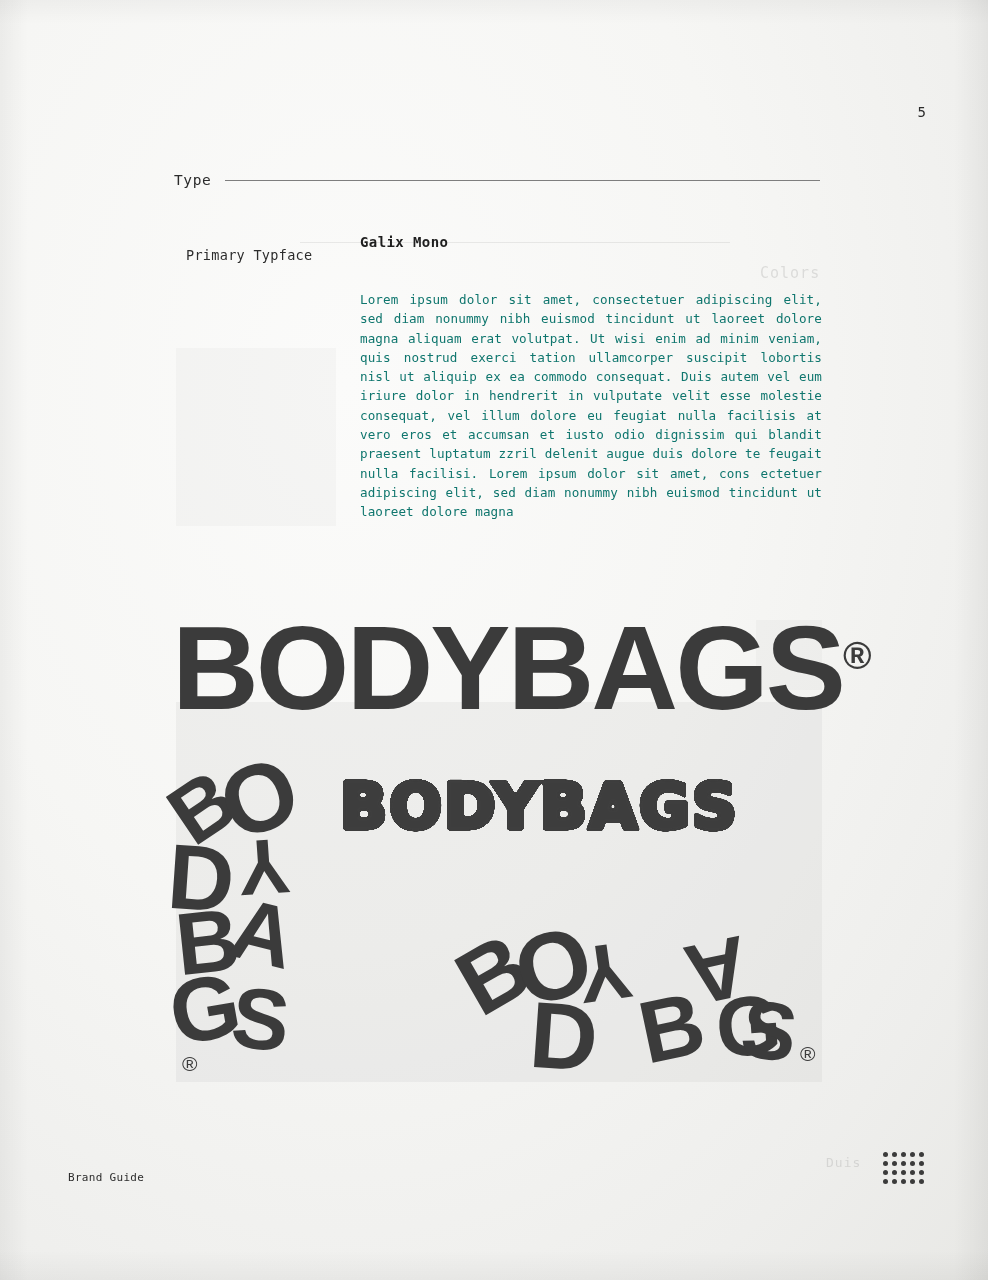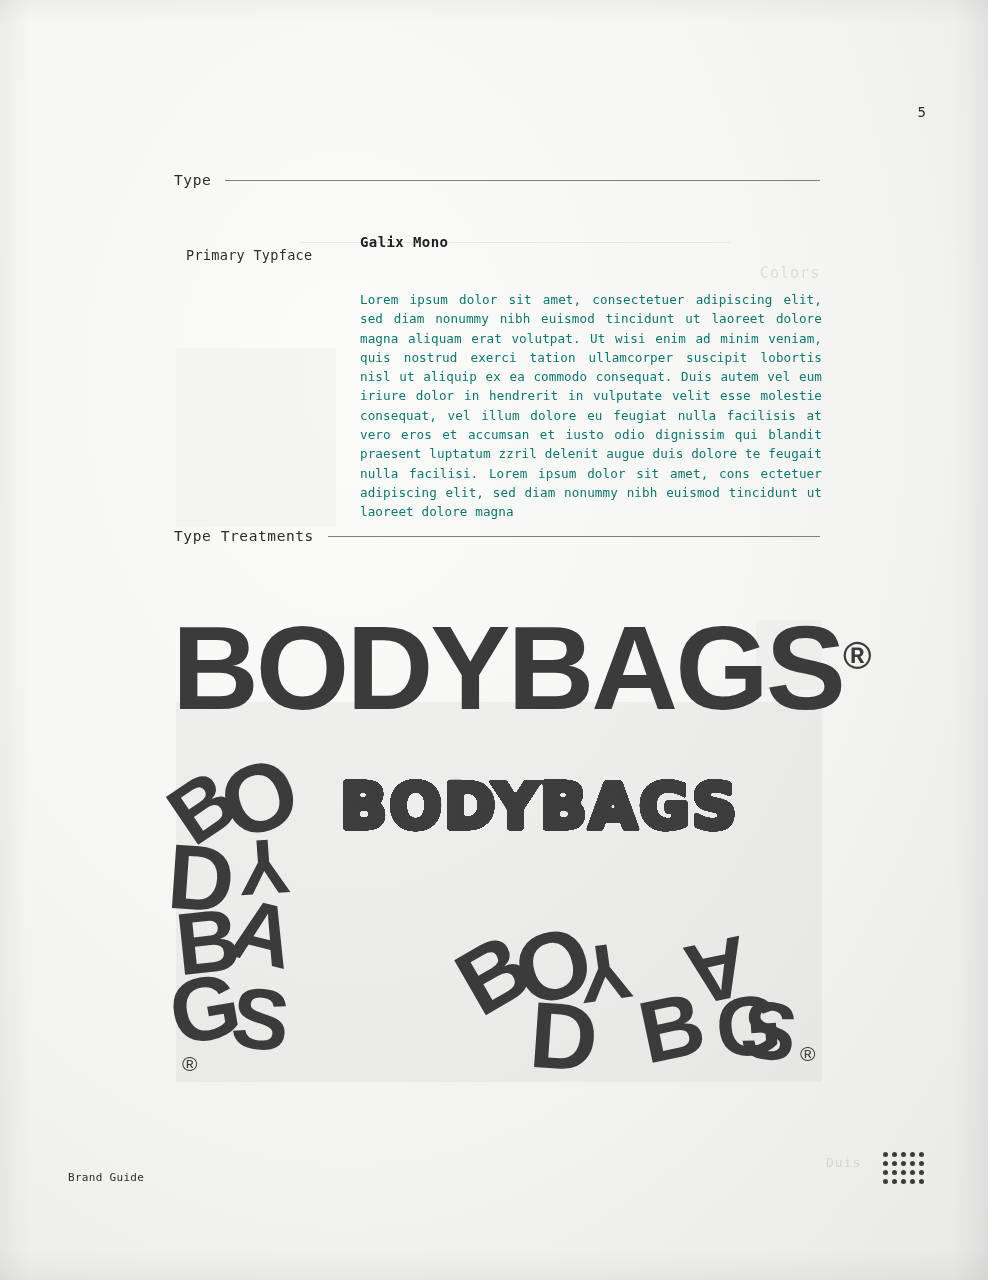--- a/index.html
+++ b/index.html
@@ -231,24 +231,20 @@
 
   <div class="section-head" id="type-head">
     <span>Type</span>
     <span class="rule"></span>
   </div>
 
   <div id="primary-label">Primary Typface</div>
   <div id="primary-name">Galix Mono</div>
   <div id="specimen">Lorem ipsum dolor sit amet, consectetuer adipiscing elit, sed diam nonummy nibh euismod tincidunt ut laoreet dolore magna aliquam erat volutpat. Ut wisi enim ad minim veniam, quis nostrud exerci tation ullamcorper suscipit lobortis nisl ut aliquip ex ea commodo consequat. Duis autem vel eum iriure dolor in hendrerit in vulputate velit esse molestie consequat, vel illum dolore eu feugiat nulla facilisis at vero eros et accumsan et iusto odio dignissim qui blandit praesent luptatum zzril delenit augue duis dolore te feugait nulla facilisi. Lorem ipsum dolor sit amet, cons ectetuer adipiscing elit, sed diam nonummy nibh euismod tincidunt ut laoreet dolore magna</div>
 
-  <div class="section-head" id="treatments-head">
-    <span>Type Treatments</span>
-    <span class="rule"></span>
-  </div>
 
   <div id="art">
     <div class="tint-panel"></div>
 
     <div class="wordmark-big">
       <span>BODYBAGS</span><span class="reg-big">®</span>
     </div>
 
     <div class="dotted-word">BODYBAGS</div>
 

